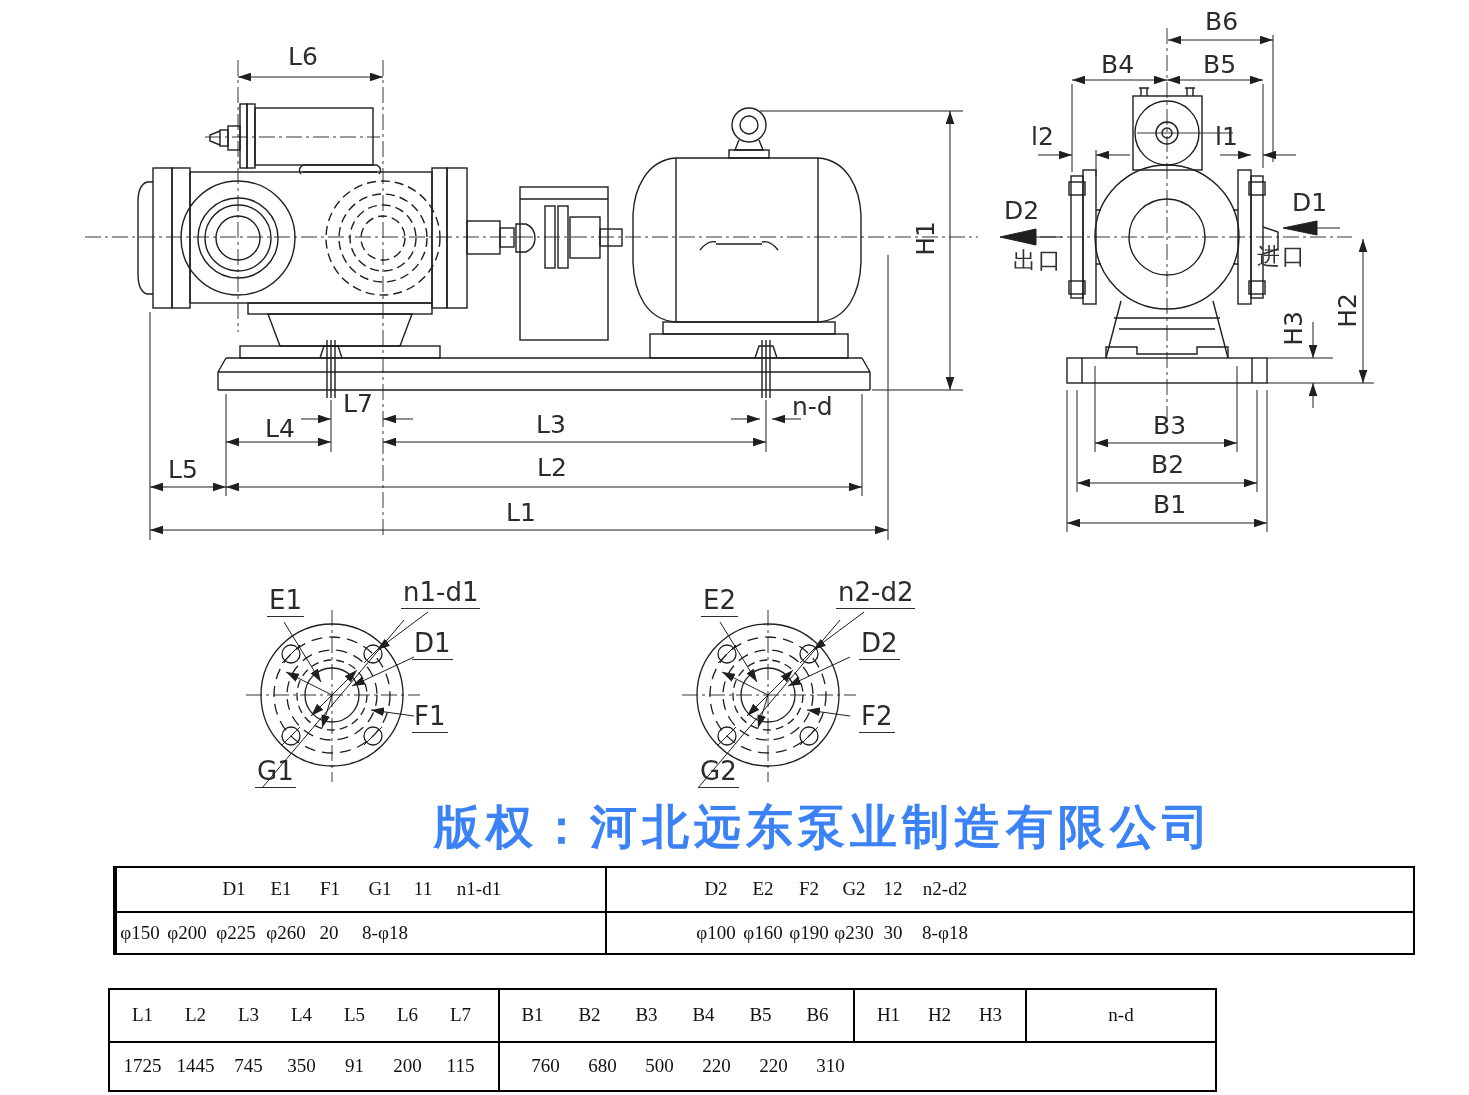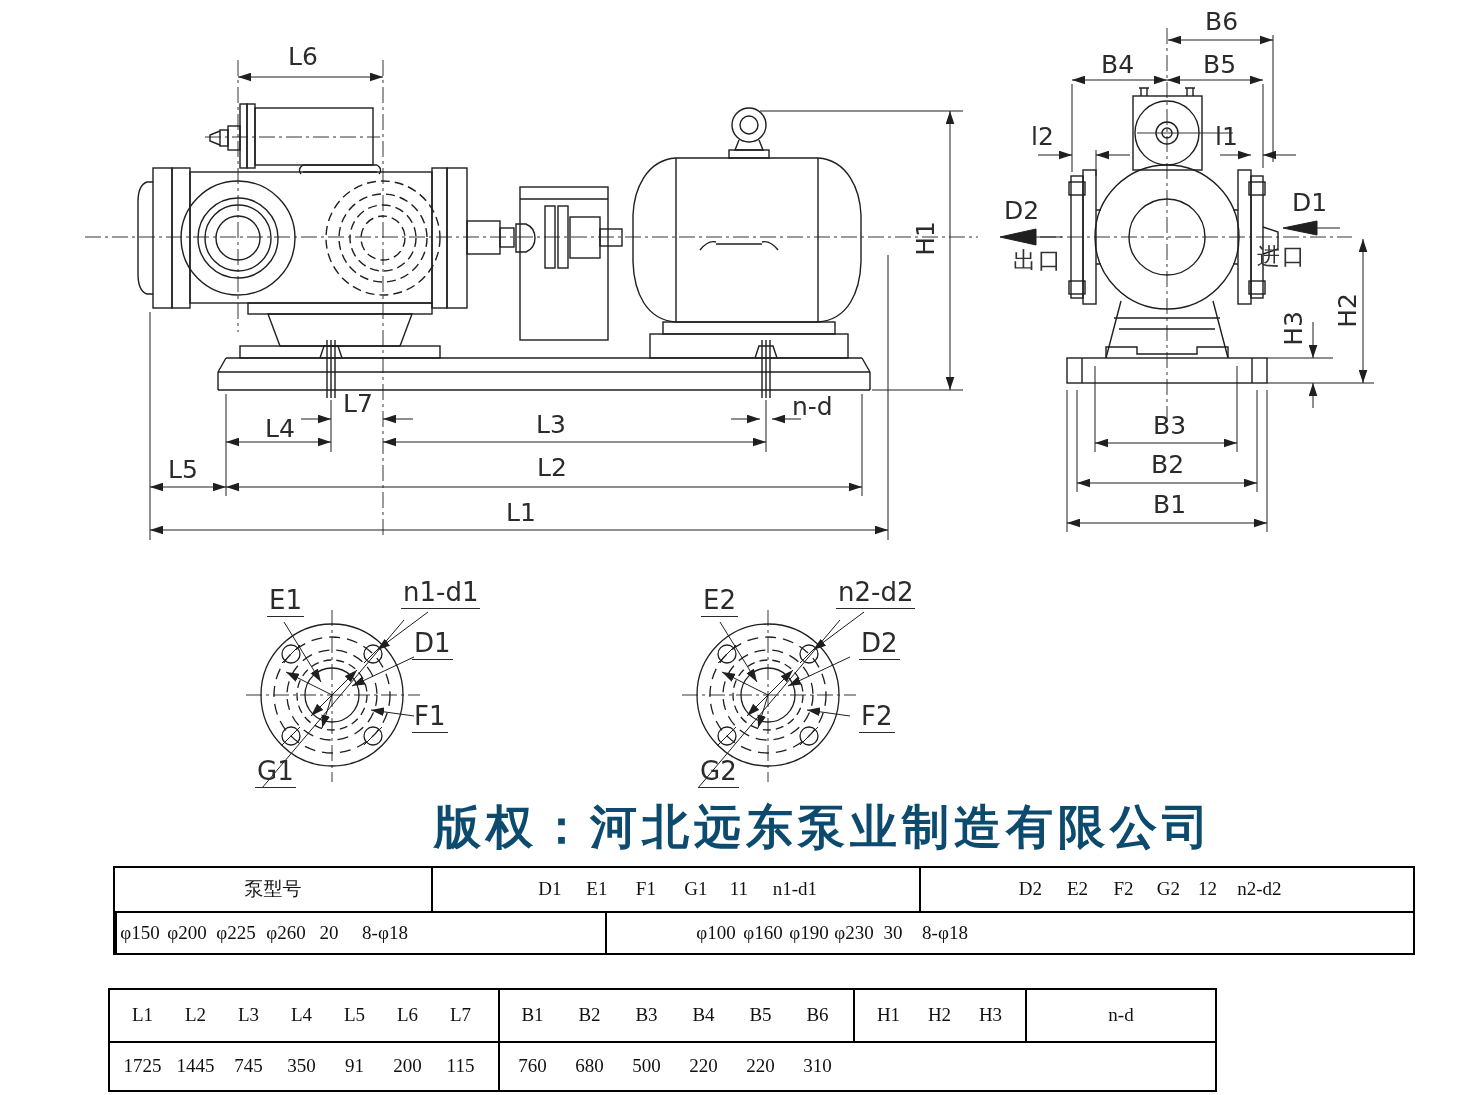--- a/index.html
+++ b/index.html
@@ -263,27 +263,24 @@
 <div class="lbl fl" style="left:412px;top:630px">D1</div>
 <div class="lbl fl" style="left:412px;top:703px">F1</div>
 <div class="lbl fl" style="left:255px;top:758px">G1</div>
 
 <div class="lbl fl" style="left:701px;top:587px">E2</div>
 <div class="lbl fl" style="left:836px;top:579px">n2-d2</div>
 <div class="lbl fl" style="left:859px;top:630px">D2</div>
 <div class="lbl fl" style="left:859px;top:703px">F2</div>
 <div class="lbl fl" style="left:698px;top:758px">G2</div>
 
-<div class="copyright" style="color:#0c4a6e">版权：河北远东泵业制造有限公司</div>
+<div class="copyright" style="color:#3b82f6">版权：河北远东泵业制造有限公司</div>
 
 <div class="tbl" style="left:113px;top:866px;width:1302px;height:89px">
   <div class="trow hd" style="height:45px">
-    <div class="cell ctr" style="width:317px">
-      <span class="c" style="width:100%">泵型号</span>
-    </div>
     <div class="cell bl" style="width:490px;padding-left:94px">
       <span class="c" style="width:46px">D1</span>
       <span class="c" style="width:48px">E1</span>
       <span class="c" style="width:50px">F1</span>
       <span class="c" style="width:50px">G1</span>
       <span class="c" style="width:36px">11</span>
       <span class="c" style="width:76px">n1-d1</span>
     </div>
     <div class="cell bl" style="width:495px;padding-left:85px">
       <span class="c" style="width:48px">D2</span>
@@ -345,21 +342,21 @@
   <div class="trow" style="height:48px">
     <div class="cell" style="width:388px;padding-left:6px">
       <span class="c" style="width:53px">1725</span>
       <span class="c" style="width:53px">1445</span>
       <span class="c" style="width:53px">745</span>
       <span class="c" style="width:53px">350</span>
       <span class="c" style="width:53px">91</span>
       <span class="c" style="width:53px">200</span>
       <span class="c" style="width:53px">115</span>
     </div>
-    <div class="cell bl" style="width:355px;padding-left:4px">
+    <div class="cell bl" style="width:355px;padding-left:17px">
       <span class="c" style="width:57px">760</span>
       <span class="c" style="width:57px">680</span>
       <span class="c" style="width:57px">500</span>
       <span class="c" style="width:57px">220</span>
       <span class="c" style="width:57px">220</span>
       <span class="c" style="width:57px">310</span>
     </div>
   </div>
 </div>
 

